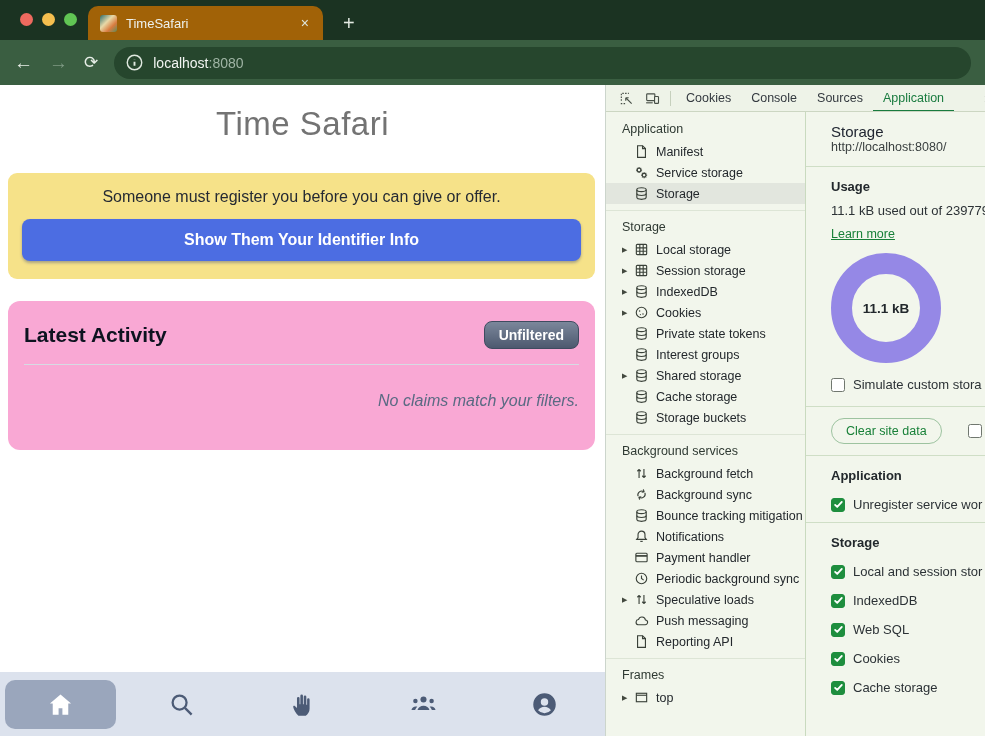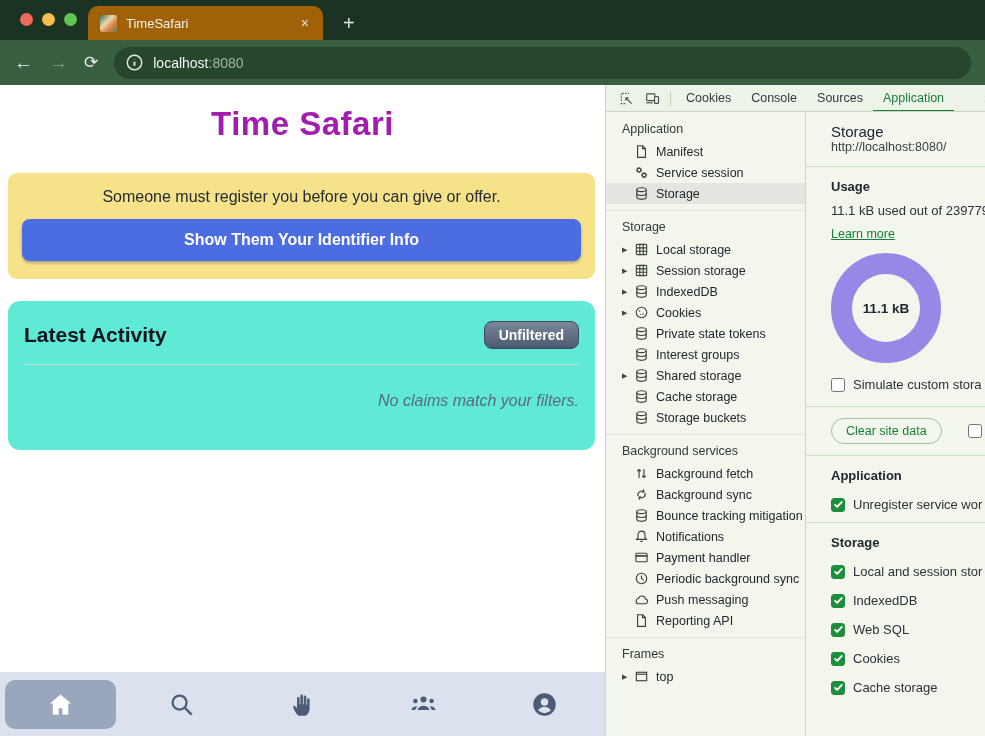--- a/index.html
+++ b/index.html
@@ -30,27 +30,27 @@
   .info-circle svg{ width:19px; height:19px; display:block; }
   .url-text { font-size:14px; white-space:nowrap; }
   .url-host { color:#f2f5f2; }
   .url-port { color:#9fb4a4; }
 
   
   .content { display:flex; height:651px; }
 
   
   .app { width:606px; background:#fff; position:relative; border-right:1px solid #ccd5cc; }
-  .app-title { text-align:center; font-size:33px; font-weight:700; letter-spacing:.5px; color:#a21caf; margin-top:20px; }
+  .app-title { text-align:center; font-size:33px; font-weight:400; letter-spacing:.5px; color:#737373; margin-top:20px; }
   .banner { margin:30px 10px 0 8px; background:#f6e289; border-radius:9px; padding:15px 14px 18px; }
   .banner-msg { text-align:center; font-size:16px; color:#252a33; }
   .banner-btn { display:block; width:100%; margin-top:13px; height:42px; background:#4c6de2; border:none;
                 border-radius:8px; color:#fff; font-weight:700; font-size:16px; font-family:inherit;
                 box-shadow:0 2px 3px rgba(30,50,120,.35); }
-  .activity { margin:22px 10px 0 8px; background:#5eead4; border-radius:12px; padding:20px 16px 40px; }
+  .activity { margin:22px 10px 0 8px; background:#f9a8d4; border-radius:12px; padding:20px 16px 40px; }
   .activity-head { display:flex; align-items:center; justify-content:space-between; }
   .activity-title { font-size:21px; font-weight:700; color:#0d1320; }
   .filter-btn { background:linear-gradient(#7b879b,#4d596f); border:1px solid #3f4b60; border-radius:8px;
                 color:#fff; font-weight:700; font-size:14px; padding:5px 14px; font-family:inherit; }
   .activity-div { border:none; border-top:1px solid #d6dbe3; margin-top:15px; }
   .activity-empty { text-align:right; font-style:italic; color:#5a6a83; font-size:16px; margin-top:27px; }
 
   .bottom-nav { position:absolute; bottom:0; left:0; width:100%; height:64px; background:#dce2ed;
                 display:flex; align-items:center; }
   .nav-item { flex:1; height:64px; display:flex; align-items:center; justify-content:center; }
@@ -269,21 +269,21 @@
               <div class="tree-row">
                 <span class="expander"></span>
                 <span class="tree-icon">
                   <svg viewBox="0 0 16 16">
                     <circle cx="5.4" cy="5.4" r="1.9"></circle>
                     <path d="M5.4 2.2v1.1M5.4 7.5v1.1M2.2 5.4h1.1M7.5 5.4h1.1M3.1 3.1l.8.8M6.9 6.9l.8.8M7.7 3.1l-.8.8M3.9 6.9l-.8.8"></path>
                     <circle cx="10.8" cy="10.8" r="1.9"></circle>
                     <path d="M10.8 7.6v1.1M10.8 12.9v1.1M7.6 10.8h1.1M12.9 10.8h1.1M8.5 8.5l.8.8M12.3 12.3l.8.8M13.1 8.5l-.8.8M9.3 12.3l-.8.8"></path>
                   </svg>
                 </span>
-                <span class="tree-label">Service session</span>
+                <span class="tree-label">Service storage</span>
               </div>
 
               <div class="tree-row selected">
                 <span class="expander"></span>
                 <span class="tree-icon">
                   <svg viewBox="0 0 16 16">
                     <ellipse cx="8" cy="3.9" rx="5" ry="2.1"></ellipse>
                     <path d="M3 3.9v8.2c0 1.2 2.2 2.1 5 2.1s5-.9 5-2.1V3.9"></path>
                     <path d="M3 8c0 1.2 2.2 2.1 5 2.1S13 9.2 13 8"></path>
                   </svg>
@@ -471,20 +471,30 @@
                 <span class="expander"></span>
                 <span class="tree-icon">
                   <svg viewBox="0 0 16 16">
                     <circle cx="8" cy="8" r="5.6"></circle>
                     <path d="M8 4.7V8l2.3 1.7"></path>
                   </svg>
                 </span>
                 <span class="tree-label">Periodic background sync</span>
               </div>
 
+              <div class="tree-row">
+                <span class="expander">▶</span>
+                <span class="tree-icon">
+                  <svg viewBox="0 0 16 16">
+                    <path d="M5.4 12.8V3.6M5.4 3.6 3.6 5.6M5.4 3.6l1.8 2"></path>
+                    <path d="M10.6 3.2v9.2M10.6 12.4l-1.8-2M10.6 12.4l1.8-2"></path>
+                  </svg>
+                </span>
+                <span class="tree-label">Speculative loads</span>
+              </div>
 
               <div class="tree-row">
                 <span class="expander"></span>
                 <span class="tree-icon">
                   <svg viewBox="0 0 16 16">
                     <path d="M4.3 12.5h7.5a2.5 2.5 0 0 0 .4-5 3.8 3.8 0 0 0-7.4-.5 2.8 2.8 0 0 0-.5 5.5z"></path>
                   </svg>
                 </span>
                 <span class="tree-label">Push messaging</span>
               </div>

